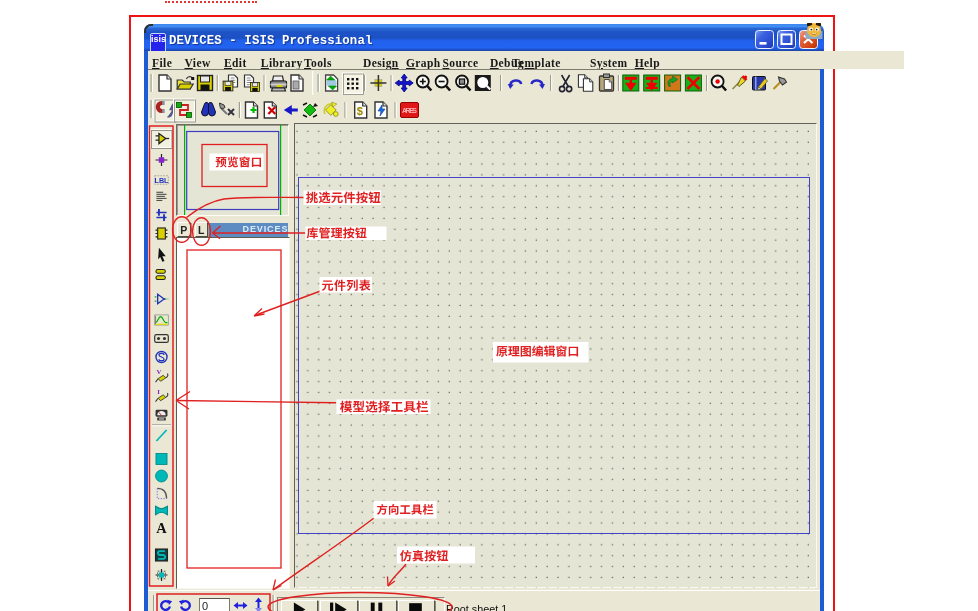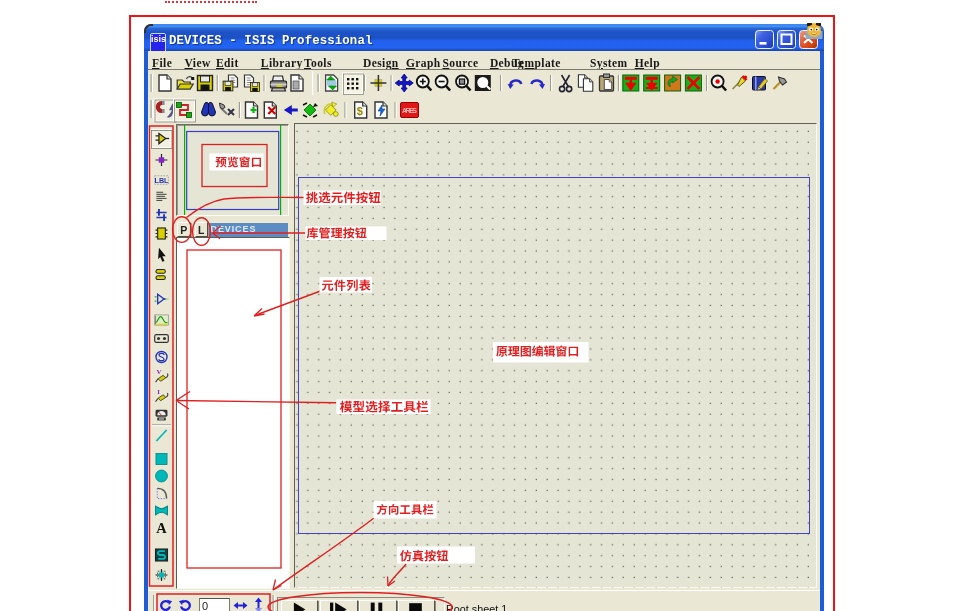--- a/index.html
+++ b/index.html
@@ -10,32 +10,32 @@
 #titlebar{position:absolute;left:0;top:0;width:680px;height:27px;border-radius:7px 7px 0 0;
  background:linear-gradient(180deg,#3c86ee 0%,#4190f6 9%,#2b68d4 16%,#1d53c6 30%,#1c51c4 52%,#2161ec 62%,#2263f2 88%,#1b46aa 99%)}
 #winbody{position:absolute;left:0;top:27px;width:680px;height:573px;background:#eae7d5;
  border-left:4px solid #1e5cd4;border-right:4px solid #1e5cd4}
 .isisicon{position:absolute;left:6px;top:9px;width:16px;height:20px;background:#2424ec;border:1px solid #c8d8f8;border-radius:2px;
  color:#fff;font:bold 9px/11px "Liberation Sans",sans-serif;text-align:center;letter-spacing:0}
 #title{position:absolute;left:25px;top:10px;color:#fff;font:bold 12.4px "Liberation Mono",monospace;letter-spacing:0.1px;text-shadow:1px 1px 1px rgba(0,0,40,.45)}
 .tbtn{position:absolute;top:6px;width:19px;height:19px;border-radius:3.5px;border:1px solid #eef4fc}
 .tbtn.b{background:linear-gradient(135deg,#7a9cf4 0%,#3c62e0 30%,#2c4cd0 70%,#1c38a8 100%)}
 .tbtn.r{background:linear-gradient(135deg,#f0a088 0%,#e0613c 35%,#d44414 75%,#b03000 100%)}
-#menubar{position:absolute;left:4px;top:27px;width:672px;height:17.5px;background:#eae7d5}
+#menubar{position:absolute;left:4px;top:27px;width:756px;height:17.5px;background:#eae7d5}
 #menubar .mi{position:absolute;top:6px;color:#181818;font:bold 11.5px "Liberation Serif",serif;letter-spacing:0.4px}
 #menuline{position:absolute;left:4px;top:44.5px;width:672px;height:2px;background:#7a7a6e}
 #tb1{position:absolute;left:4px;top:46px;width:672px;height:27px;background:#eae7d5}
 #tb2{position:absolute;left:4px;top:73px;width:672px;height:26px;background:#eae7d5}
 #content{position:absolute;left:4px;top:99px;width:672px;height:467px;background:#eae7d5}
 #botbar{position:absolute;left:4px;top:566px;width:672px;height:34px;background:#eae7d5;border-top:1px solid #fff}
 
 #preview{position:absolute;left:28px;top:0.5px;width:113px;height:92.5px;background:#e5e5d6;border:1px solid #6c6c60;border-right-color:#fcfcf4;border-bottom-color:#fcfcf4;box-shadow:inset 1px 1px 0 #9a9a8e}
 #objlist{position:absolute;left:28px;top:113.5px;width:114px;height:352.5px;background:#fff;border:1px solid #5c5c52;border-right-color:#f8f8ee;border-bottom-color:#f8f8ee}
 .plbtn{position:absolute;top:99px;width:13.5px;height:15px;background:#eae7d5;border:1px solid #fff;border-right-color:#4e4e44;border-bottom-color:#4e4e44;box-shadow:1px 1px 0 #9a9a8e;color:#222;font:bold 10.5px/14px "Liberation Sans",sans-serif;text-align:center}
-#devbar{position:absolute;left:60.5px;top:100px;width:79.5px;height:13.5px;background:#5d8cc2;color:#dcebfb;font:bold 9px/13.5px "Liberation Sans",sans-serif;letter-spacing:0.9px;text-align:left;padding-left:2px}
+#devbar{position:absolute;left:60.5px;top:100px;width:79.5px;height:13.5px;background:#5d8cc2;color:#dcebfb;font:bold 9px/13.5px "Liberation Sans",sans-serif;letter-spacing:0.9px;text-align:left;padding-left:34px}
 #canvas{position:absolute;left:146px;top:0;width:523px;height:465px;border:1.5px solid #62625a;border-right-color:#fafaf0;border-bottom-color:#fafaf0;background:#e5e5d6;
 }
 #dotsvg{position:absolute;left:0;top:0}
 #sheet{position:absolute;left:3px;top:52.5px;width:511.5px;height:357px;border:1.2px solid #4343c8}
 #simpanel{position:absolute;left:129px;top:5.5px;width:168px;height:30px;background:#eae7d5;border:1px solid #8a8a7e;border-bottom-color:#fff;border-right-color:#fff}
 .simb{position:absolute;top:2.5px;width:37.5px;height:26px;background:#eae7d5;border:1px solid #fff;border-right-color:#55554b;border-bottom-color:#55554b;box-shadow:1px 1px 0 #8a8a7e}
 #rotfield{position:absolute;left:51px;top:7px;width:31px;height:17px;background:#fff;border:1px solid #7a7a6e;border-top:1.5px solid #55554b;color:#222;font:11px/14px "Liberation Sans",sans-serif;padding-left:2px}
 #rootsheet{position:absolute;left:298px;top:12px;color:#111;font:10.8px "Liberation Sans",sans-serif}
 #overlay{position:absolute;left:0;top:0;width:978px;height:611px;pointer-events:none}
 </style></head>
@@ -55,21 +55,21 @@
     <div class="tbtn b" style="left:633px"><svg width="17" height="17" viewBox="0 0 17 17">
             <rect x="3.5" y="3.5" width="10" height="9.5" fill="none" stroke="#fff" stroke-width="2"></rect>
           </svg></div>
     <div class="tbtn r" style="left:655px"><svg width="17" height="17" viewBox="0 0 17 17">
             <path d="M4,4.5 L12.5,12 M12.5,4.5 L4,12" stroke="#fff" stroke-width="2.2"></path>
           </svg></div>
   </div>
   <div id="menubar">
         <span class="mi" style="left:4px"><u>F</u>ile</span>
         <span class="mi" style="left:36.5px"><u>V</u>iew</span>
-        <span class="mi" style="left:68px"><u>E</u>dit</span>
+        <span class="mi" style="left:76px"><u>E</u>dit</span>
         <span class="mi" style="left:112.8px"><u>L</u>ibrary</span>
         <span class="mi" style="left:156px"><u>T</u>ools</span>
         <span class="mi" style="left:215px">Desig<u>n</u></span>
         <span class="mi" style="left:258px"><u>G</u>raph</span>
         <span class="mi" style="left:294.5px"><u>S</u>ource</span>
         <span class="mi" style="left:341.9px"><u>D</u>ebug</span>
         <span class="mi" style="left:364px">Te<u>m</u>plate</span>
         <span class="mi" style="left:442px">S<u>y</u>stem</span>
         <span class="mi" style="left:486.7px"><u>H</u>elp</span>
       </div>

